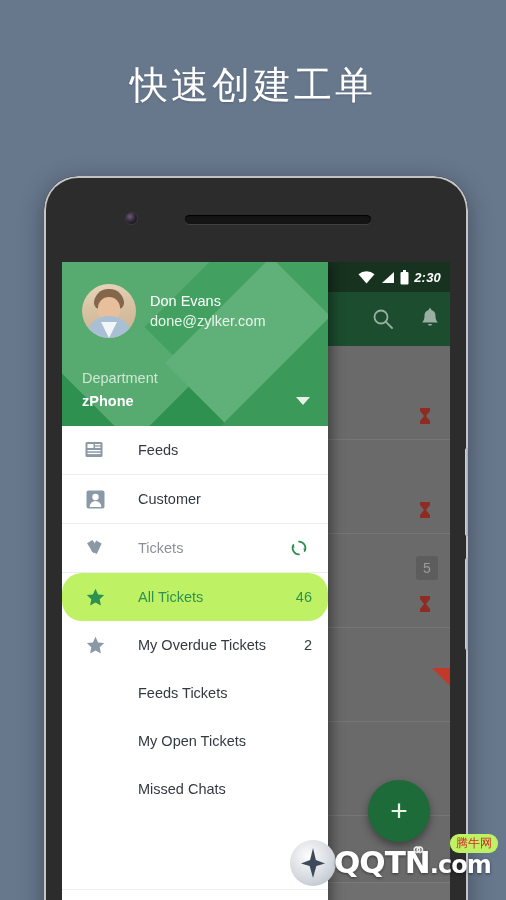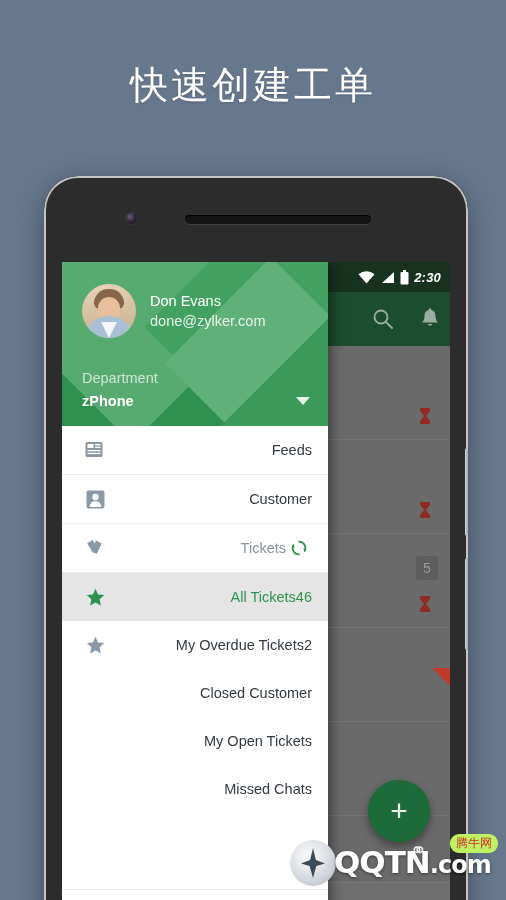--- a/index.html
+++ b/index.html
@@ -144,28 +144,27 @@
   .depcaret {
     position:absolute; right:18px; bottom:21px;
     width:0; height:0; border-left:7px solid transparent; border-right:7px solid transparent;
     border-top:8px solid #e6f2e8;
   }
 
   .dlist { position:relative; }
   .ditem {
     position:relative; display:flex; align-items:center; height:48px;
     padding:0 16px 0 20px;
-    text-align:right;
   }
   .ditem .ico { width:26px; display:flex; align-items:center; justify-content:center; flex:0 0 26px; }
   .ditem .lbl { margin-left:30px; font-size:14.5px; color:#333a3f; flex:1; }
   .ditem .cnt { font-size:14.5px; color:#333a3f; }
   .sep { height:1px; background:#eceff1; margin:0; }
   .ditem.section .lbl { color:#8b9199; }
-  .ditem.active { background:#e5e5e5; }
+  .ditem.active { background:#bef264;border-radius:20px; }
   .ditem.active .lbl, .ditem.active .cnt { color:#2e9150; }
   .ditem.active .lbl { color:#2e9150; }
   .ditem.plain { height:48px; }
   .settings-wrap { position:absolute; left:0; bottom:0; width:266px; background:#fff; border-top:1px solid #eceff1; }
 
   
   .watermark { position:absolute; right:6px; bottom:10px; height:56px; width:210px; }
   .wm-logo { position:absolute; left:0; top:6px; width:46px; height:46px; border-radius:50%;
              background:radial-gradient(circle at 40% 35%, #fdfdfd 0%, #d2d7dd 60%, #aeb5be 100%); }
   .wm-logo::after{ content:""; position:absolute; left:11px; top:8px; width:24px; height:30px;
@@ -337,21 +336,21 @@
             <svg width="19" height="19" viewBox="0 0 19 19">
               <path d="M9.5 0.8 l2.6 5.6 6.1 .7 -4.5 4.2 1.2 6.1 -5.4-3 -5.4 3 1.2-6.1 -4.5-4.2 6.1-.7 Z" fill="#8b99a6"></path>
             </svg>
           </span>
           <span class="lbl">My Overdue Tickets</span>
           <span class="cnt">2</span>
         </div>
 
         <div class="ditem plain">
           <span class="ico"></span>
-          <span class="lbl">Closed Customer</span>
+          <span class="lbl">Feeds Tickets</span>
         </div>
 
 
         <div class="ditem plain">
           <span class="ico"></span>
           <span class="lbl">My Open Tickets</span>
         </div>
 
         <div class="ditem plain">
           <span class="ico"></span>

